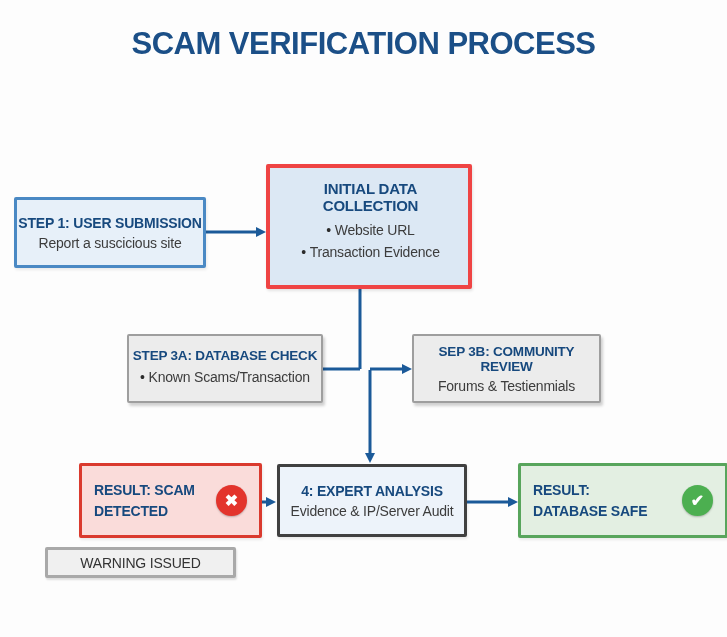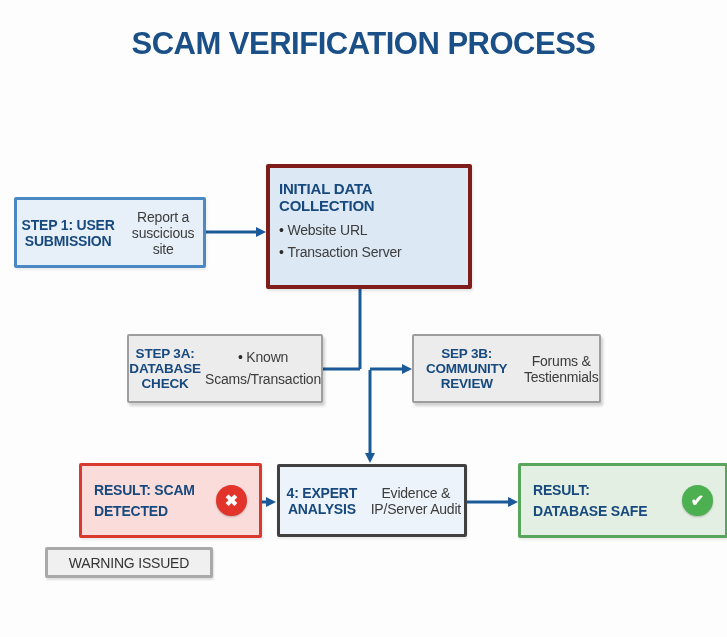--- a/index.html
+++ b/index.html
@@ -12,29 +12,29 @@
   .page-title {
     position:absolute; left:0; top:26px; width:100%;
     text-align:center; font-size:31px; font-weight:bold;
     letter-spacing:-0.5px; color:#1b4f87;
   }
   svg.arrows { position:absolute; left:0; top:0; }
   .node { position:absolute; border-radius:2px; }
   .node-title { font-weight:bold; color:#17497e; font-size:14px; letter-spacing:-0.2px; }
   .node-sub   { color:#3c3c3c; font-size:14px; letter-spacing:-0.2px; }
 
-  .centered { display:flex; align-items:center; justify-content:center; gap:4px; text-align:center; }
+  .centered { display:flex; flex-direction:column; align-items:center; justify-content:center; gap:4px; text-align:center; }
 
   .step1 { left:14px; top:197px; width:192px; height:71px;
            border:3px solid #4a89c4; background:#e7f0f9;
            box-shadow:1px 2px 3px rgba(0,0,0,.08); }
 
   .data-collection { left:266px; top:164px; width:206px; height:125px;
-           border:4px solid #7f1d1d; background:#dce8f4;
-           padding:12px 6px 0 9px; box-shadow:1px 2px 3px rgba(0,0,0,.10); }
+           border:4px solid #ef4444; background:#dce8f4;
+           padding:12px 6px 0 9px; box-shadow:1px 2px 3px rgba(0,0,0,.10);text-align:center; }
   .data-collection .node-title { font-size:15px; margin-bottom:6px; }
   .bullet-list { list-style:none; }
   .bullet-list li, .bullet-line {
            color:#3c3c3c; font-size:14px; line-height:1.55; letter-spacing:-0.2px; }
   .bullet-list li::before, .bullet-line::before { content:"\2022\00a0"; color:#2b2b2b; }
 
   .gray-box { border:2px solid #9e9e9e; background:#ececec;
            box-shadow:2px 3px 3px rgba(0,0,0,.18); }
   .step3a { left:127px; top:334px; width:196px; height:69px; }
   .step3b { left:412px; top:334px; width:189px; height:69px; }
@@ -49,21 +49,21 @@
            box-shadow:1px 2px 3px rgba(0,0,0,.08);margin-left:44px; }
 
   .expert { left:277px; top:464px; width:190px; height:73px;
            border:3px solid #404040; background:#edf3fa;
            box-shadow:1px 2px 3px rgba(0,0,0,.08); }
 
   .verified-safe { left:518px; top:463px; width:210px; height:75px;
            border:3px solid #58a55c; background:#e3efe2;
            box-shadow:1px 2px 3px rgba(0,0,0,.08); }
 
-  .warning { left:45px; top:547px; width:168px; height:31px;
+  .warning { left:45px; top:547px; width:191px; height:31px;
            border:3px solid #a9a9a9; background:#f0f0f0;
            box-shadow:1px 2px 2px rgba(0,0,0,.12); }
   .warning .node-sub { font-size:14px; color:#333333; }
 
   .icon-circle { width:31px; height:31px; min-width:31px; border-radius:50%;
            display:flex; align-items:center; justify-content:center;
            color:#ffffff; font-size:16px; font-weight:bold;
            box-shadow:0 1px 2px rgba(0,0,0,.25); }
   .icon-x { background:#e3342c; }
   .icon-check { background:#4caf50; }
@@ -94,21 +94,21 @@
 
   <div class="node step1 centered">
     <div class="node-title">STEP 1: USER SUBMISSION</div>
     <div class="node-sub">Report a suscicious site</div>
   </div>
 
   <div class="node data-collection">
     <div class="node-title">INITIAL DATA COLLECTION</div>
     <ul class="bullet-list">
       <li>Website URL</li>
-      <li>Transaction Server</li>
+      <li>Transaction Evidence</li>
     </ul>
   </div>
 
   <div class="node step3a gray-box centered">
     <div class="node-title">STEP 3A: DATABASE CHECK</div>
     <div class="bullet-line">Known Scams/Transaction</div>
   </div>
 
   <div class="node step3b gray-box centered">
     <div class="node-title">SEP 3B: COMMUNITY REVIEW</div>

